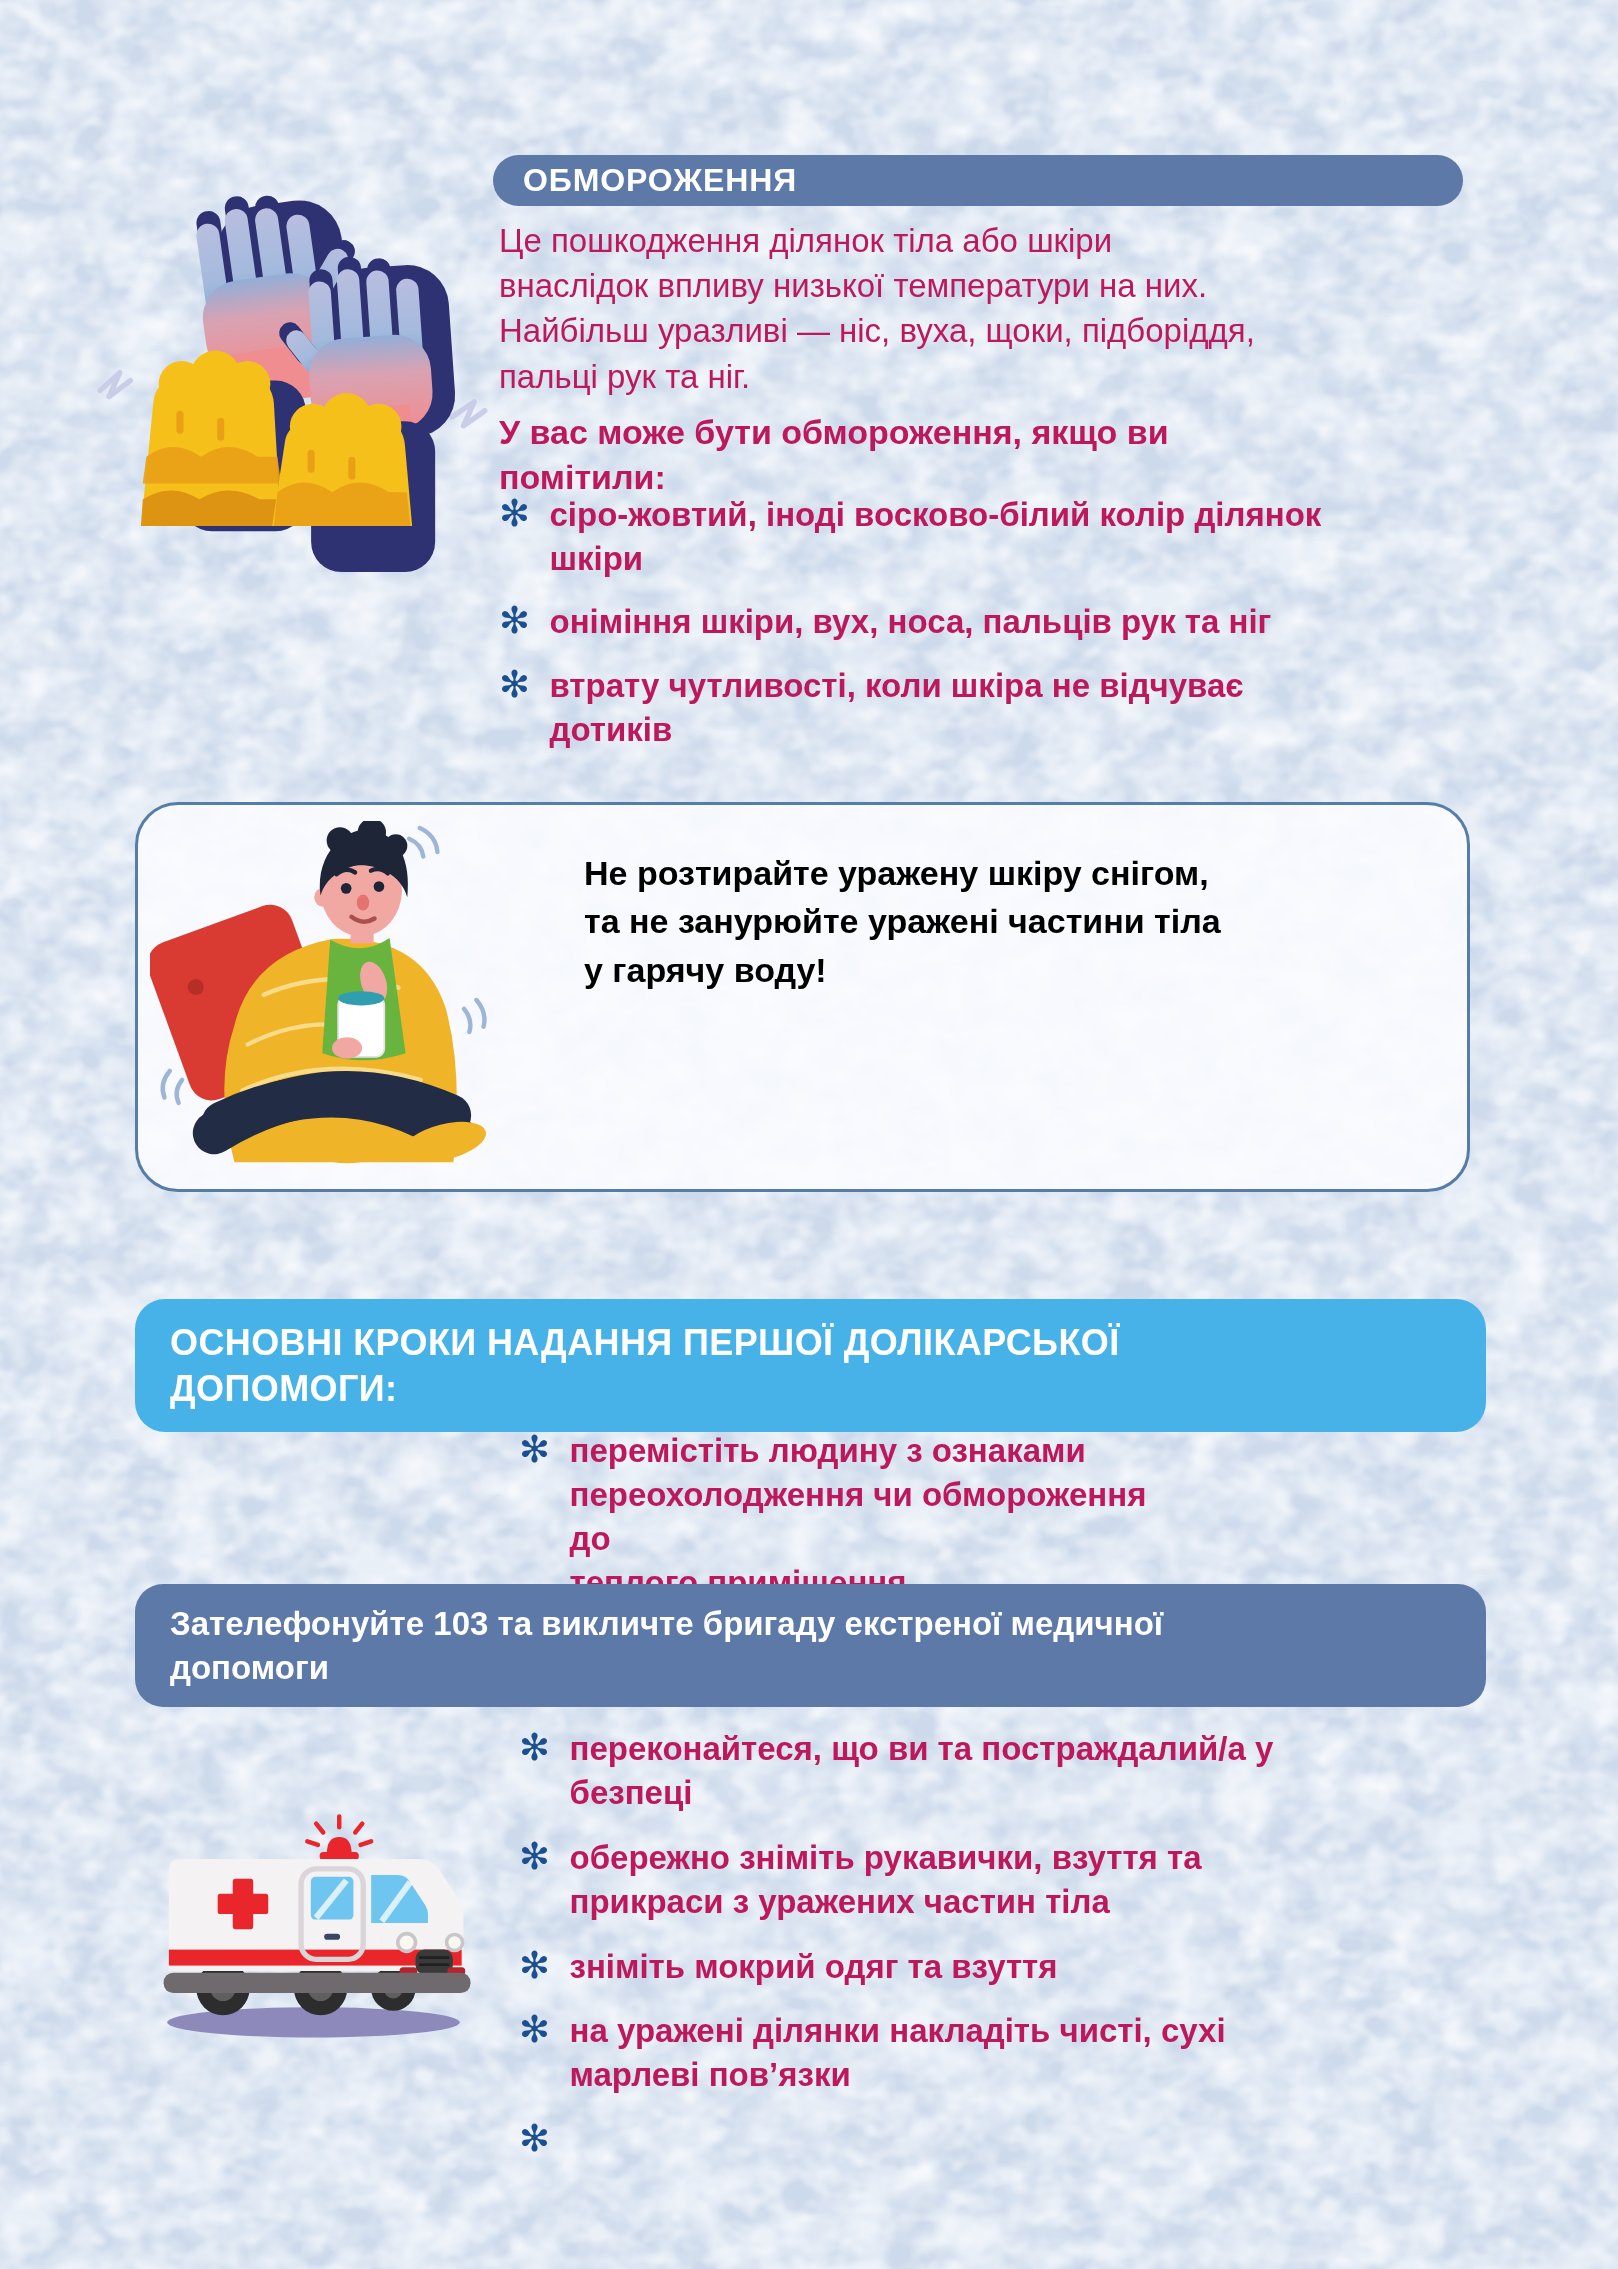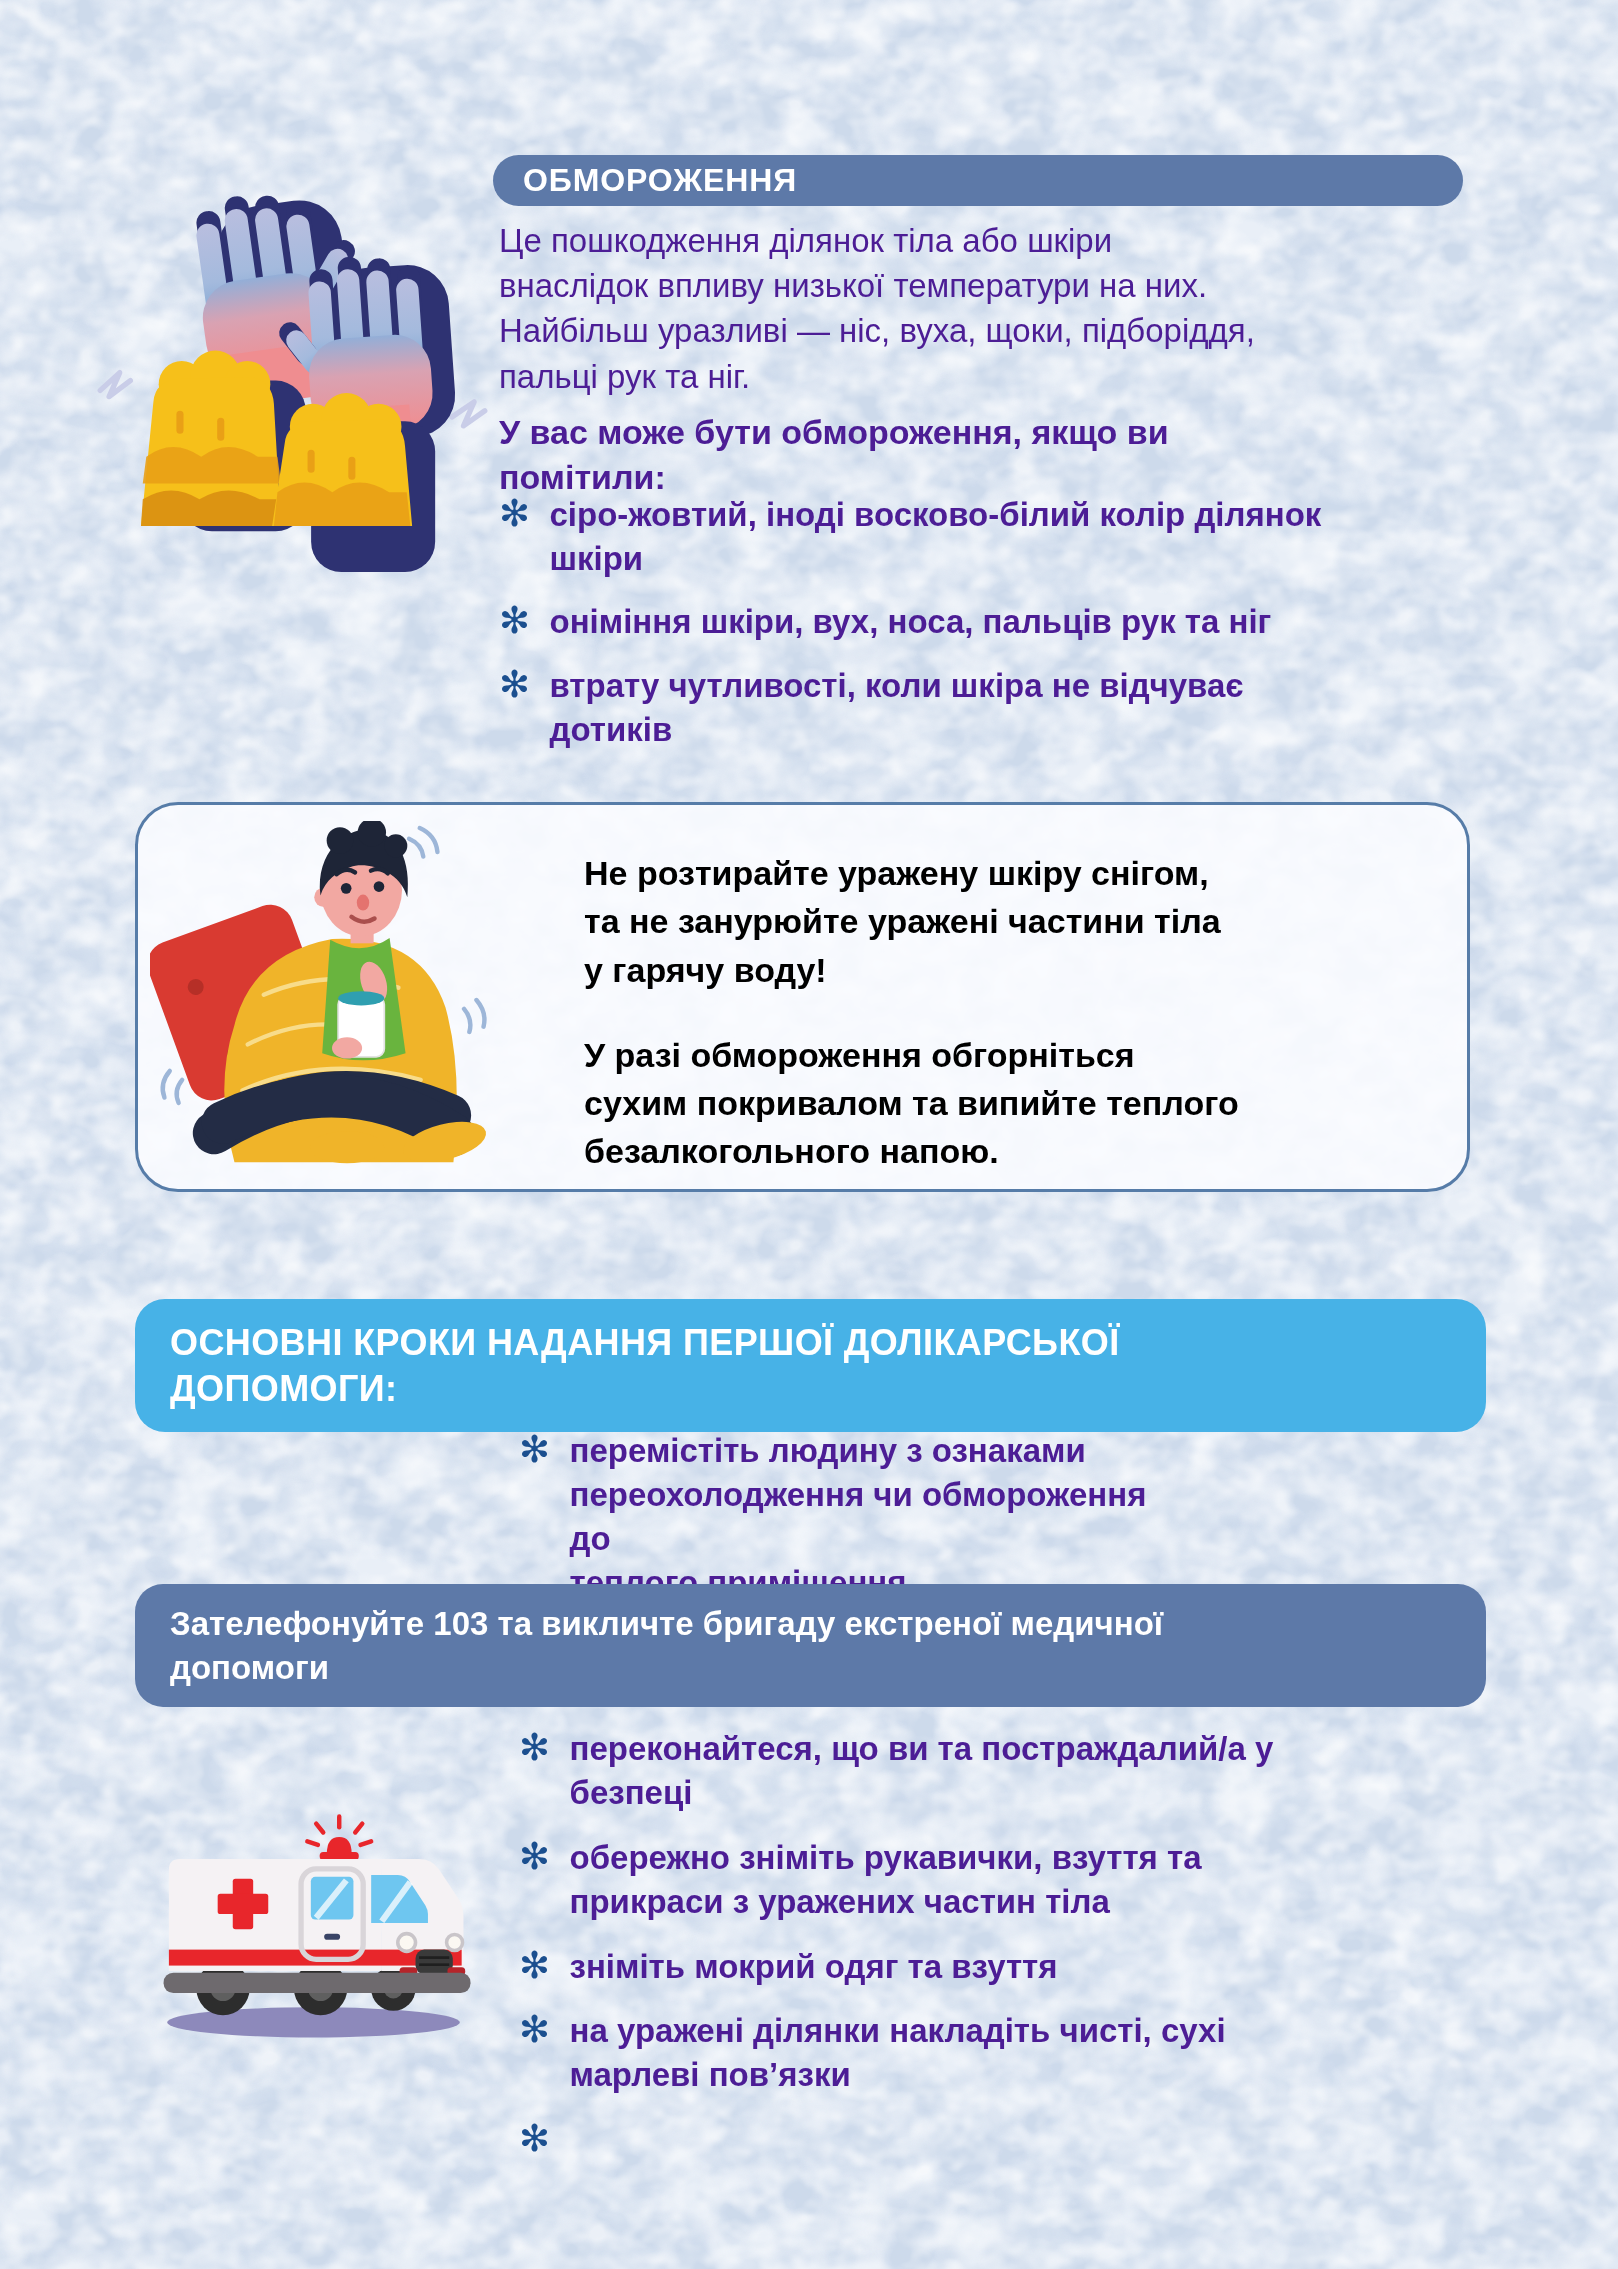--- a/index.html
+++ b/index.html
@@ -25,21 +25,21 @@
     color:#ffffff; font-size:36px; font-weight:800; line-height:1.28; letter-spacing:0.4px;margin-top:22px;
   }
   .call-banner{
     left:135px; top:1584px; width:1351px; min-height:108px;
     background:#5d79a8; border-radius:28px; box-sizing:border-box;
     padding:17.7px 35px 16px 35px;
     color:#ffffff; font-size:33px; font-weight:700; line-height:1.35;
   }
 
   
-  .blue-text{color:#4c1d95;}
+  .blue-text{color:#be185d;}
   .intro{left:499px; top:218px; width:975px; font-size:33px; line-height:1.37; font-weight:500;}
   .signs-title{left:499px; top:410px; width:958px; font-size:34px; line-height:1.32; font-weight:800;}
 
   .bullet-list{left:499px; width:993px; list-style:none; margin:0; padding:0;}
   .signs-list{top:493px;}
   .aid-list{left:519px; top:1727px; width:896px;}
   .bullet-item{display:flex; align-items:flex-start; margin-bottom:19.5px;}
   .aid-list .bullet-item{margin-bottom:21px;}
   .snowflake{
     flex:0 0 auto; font-size:37px; line-height:1.15; color:#1b4f8f;
@@ -248,23 +248,20 @@
       <path d="M304,8 q18,8 20,27" fill="none" stroke="#9db6d8" stroke-width="5" stroke-linecap="round"></path>
       <path d="M36,292 q-10,12 -4,26" fill="none" stroke="#9db6d8" stroke-width="5" stroke-linecap="round"></path>
       <path d="M22,282 q-12,14 -6,30" fill="none" stroke="#9db6d8" stroke-width="5" stroke-linecap="round"></path>
       <path d="M354,212 q10,12 6,26" fill="none" stroke="#9db6d8" stroke-width="5" stroke-linecap="round"></path>
       <path d="M368,202 q12,14 8,30" fill="none" stroke="#9db6d8" stroke-width="5" stroke-linecap="round"></path>
     </svg>
     <div class="card-text">
       <div class="preline">Не розтирайте уражену шкіру снігом,
 та не занурюйте уражені частини тіла
 у гарячу воду!</div>
-      <div class="preline p2">У разі обмороження обгорніться
-сухим покривалом та випийте теплого
-безалкогольного напою.</div>
     </div>
   </div>
 
   <div class="abs steps-banner preline">ОСНОВНІ КРОКИ НАДАННЯ ПЕРШОЇ ДОЛІКАРСЬКОЇ
 ДОПОМОГИ:</div>
 
   <div class="abs step-move">
     <span class="snowflake">✻</span>
     <span class="bullet-text blue-text preline">перемістіть людину з ознаками
 переохолодження чи обмороження до

